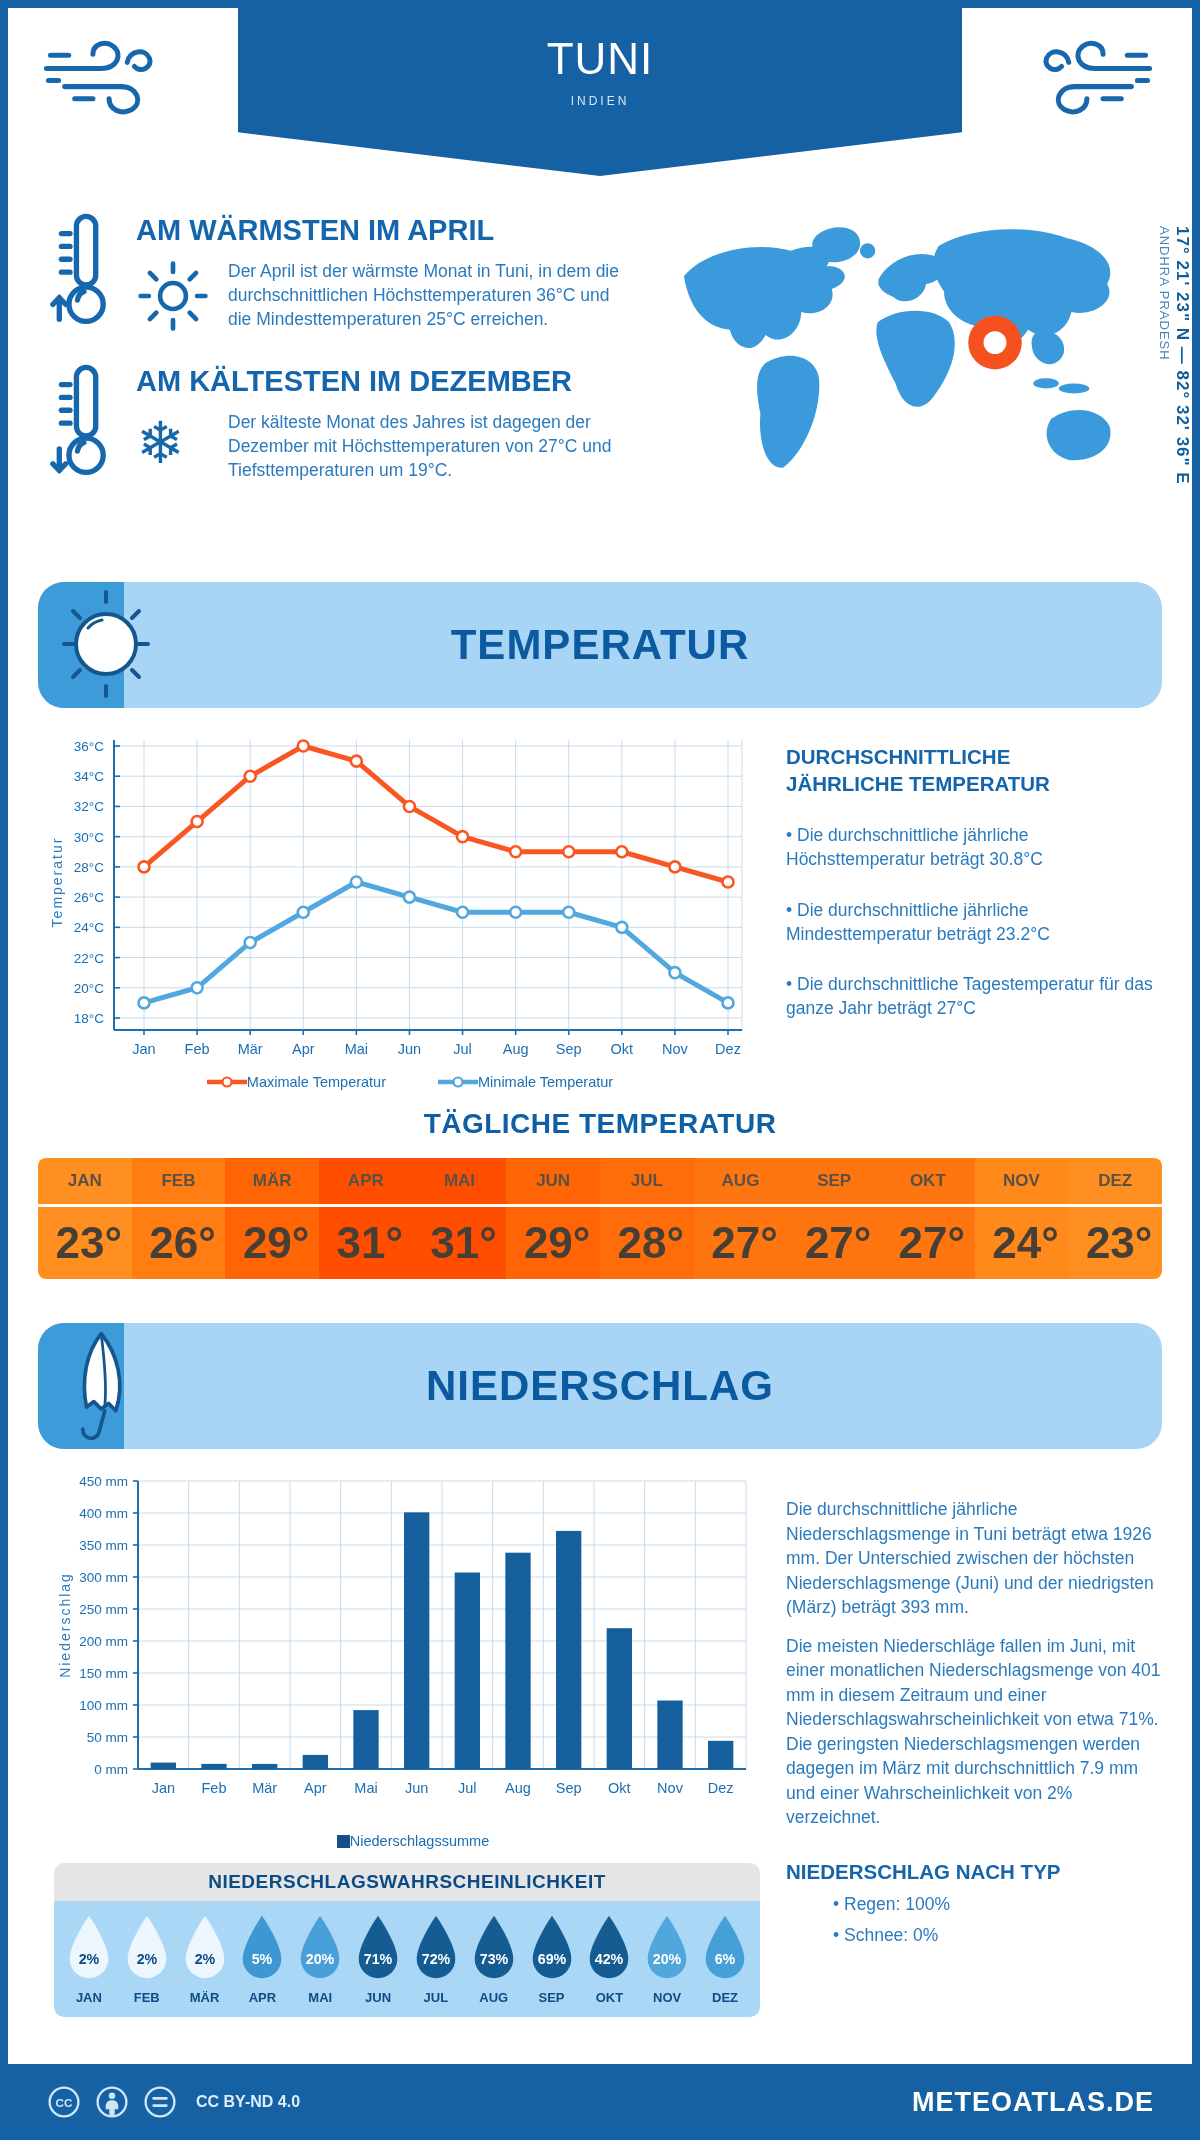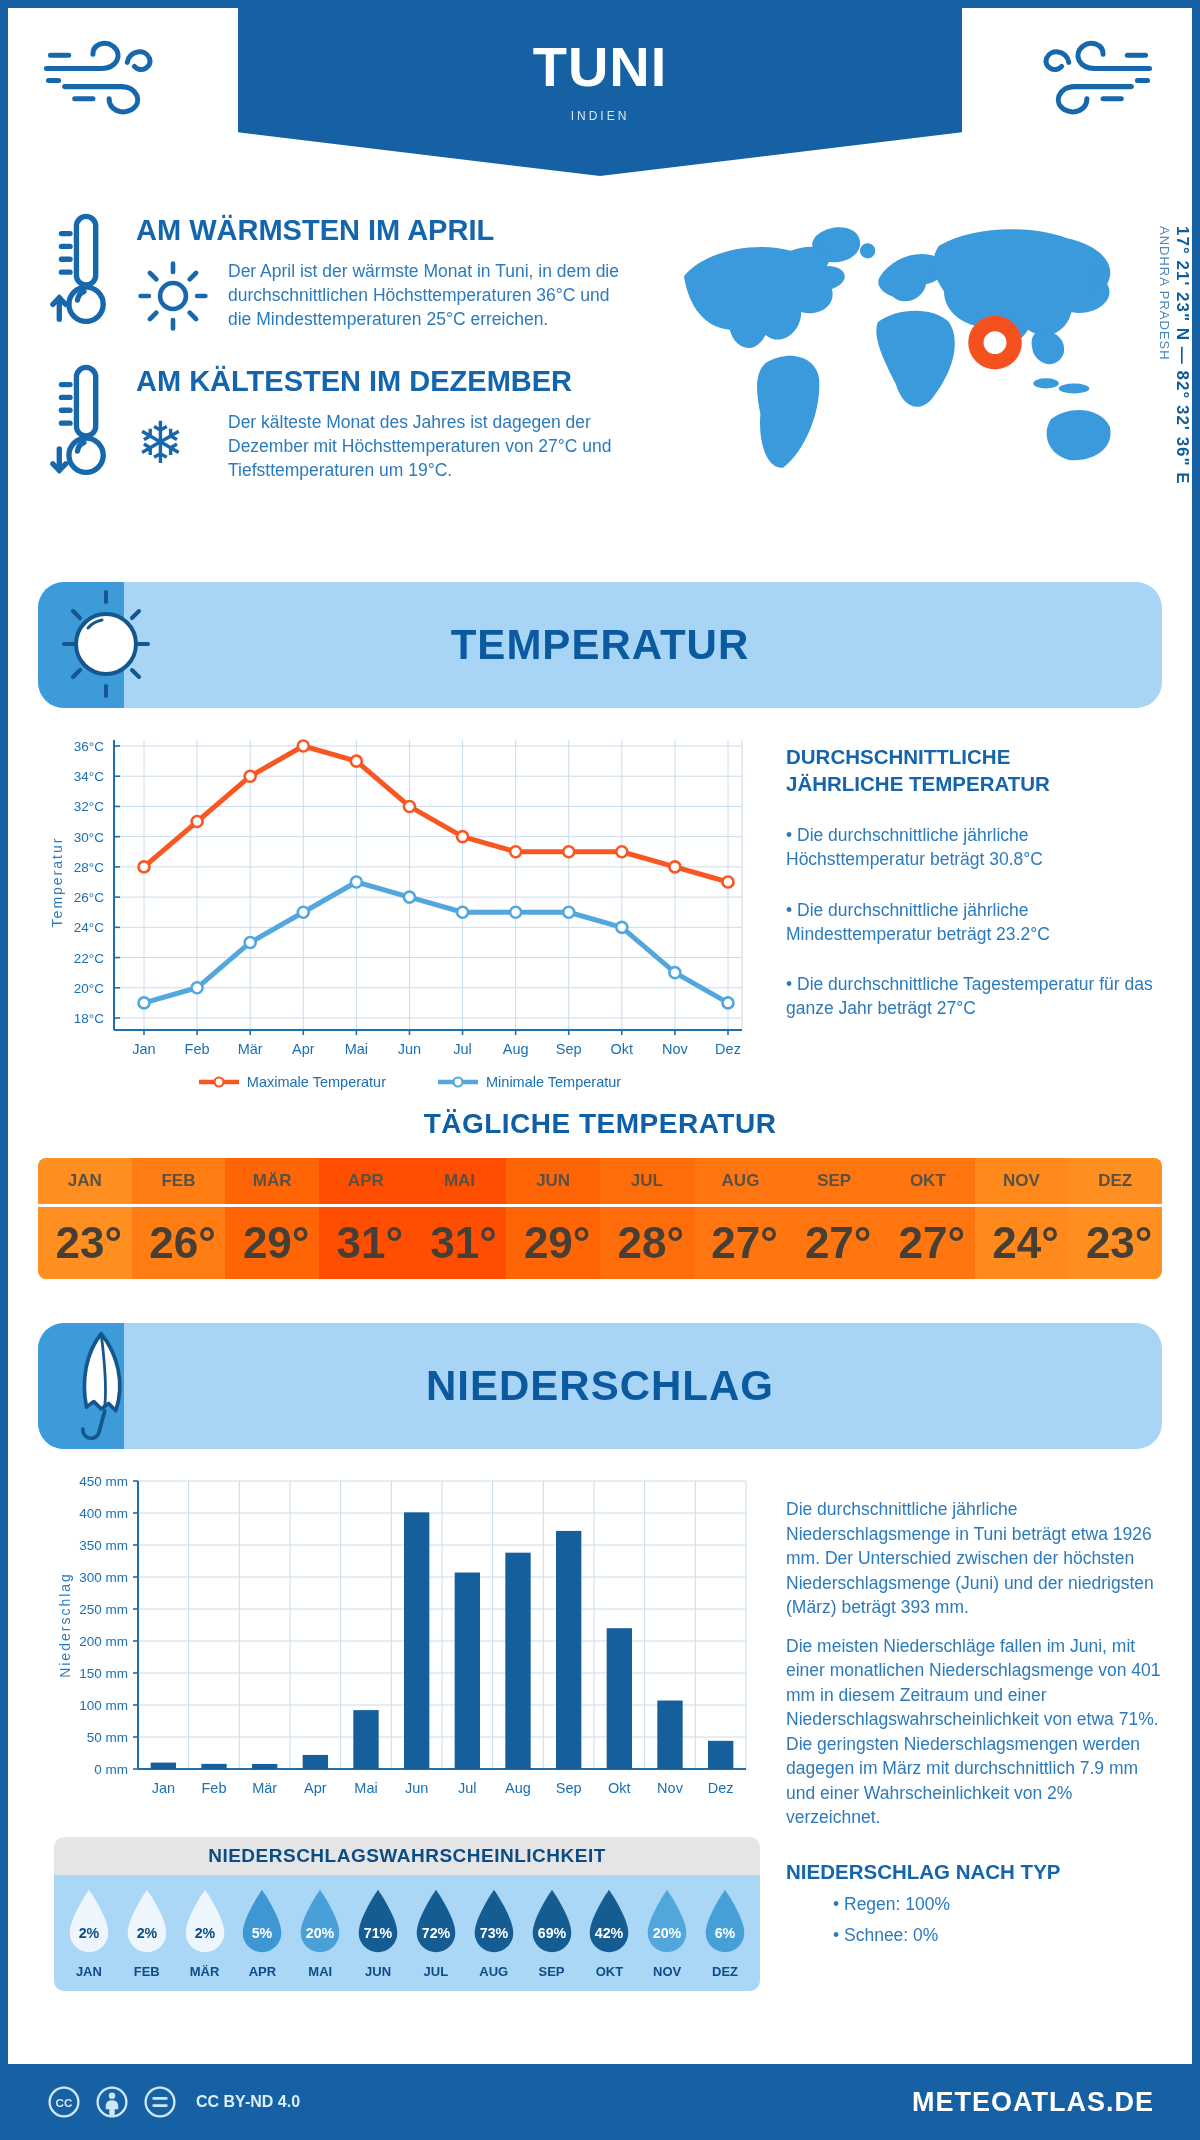--- a/index.html
+++ b/index.html
@@ -6,21 +6,21 @@
   .page{position:relative;width:1200px;height:2140px;box-sizing:border-box;
     border:8px solid #1661A4;border-bottom:none;background:#fff;overflow:hidden;
     display:flex;flex-direction:column;font-family:"Liberation Sans","DejaVu Sans",sans-serif;}
   svg text{font-family:"Liberation Sans","DejaVu Sans",sans-serif;}
 
   
   .header{position:relative;height:190px;flex:0 0 auto;}
   .hdr-banner{position:absolute;left:50%;transform:translateX(-50%);top:0;width:724px;height:168px;
     background:#1661A4;clip-path:polygon(0 0,100% 0,100% 74%,50% 100%,0 74%);
     display:flex;flex-direction:column;align-items:center;}
-  .hdr-title{margin-top:26px;font-size:56px;font-weight:700;color:#fff;letter-spacing:1px;}
+  .hdr-title{margin-top:26px;font-size:44px;font-weight:400;color:#fff;letter-spacing:1px;}
   .hdr-sub{margin-top:10px;font-size:12px;letter-spacing:3px;color:#D5E8F9;}
   .wind{position:absolute;top:20px;width:132px;height:96px;}
   .wind.left{left:26px;}
   .wind.right{right:30px;transform:scaleX(-1);}
 
   
   .highlights{display:grid;grid-template-columns:612px 470px 1fr;padding:12px 0 0 42px;height:372px;flex:0 0 auto;}
   .hl-block{display:grid;grid-template-columns:86px 1fr;margin-bottom:26px;}
   .hl-title{font-size:29px;font-weight:700;color:#1565AC;margin:4px 0 10px;}
   .hl-row{display:grid;grid-template-columns:92px 1fr;align-items:start;}
@@ -34,21 +34,21 @@
   
   .section-banner{position:relative;margin:0 30px;height:126px;background:#A8D4F6;border-radius:26px;
     display:flex;align-items:center;justify-content:center;flex:0 0 auto;}
   .banner-strip{position:absolute;left:0;top:0;bottom:0;width:86px;background:#3E9BDA;border-radius:26px 0 0 26px;}
   .banner-icon{position:absolute;left:10px;top:-2px;}
   .banner-title{font-size:42px;font-weight:700;color:#0B5AA0;letter-spacing:1px;}
 
   
   .chart-row{display:grid;grid-template-columns:724px 1fr;padding:20px 30px 0 40px;flex:0 0 auto;}
   .legend{display:flex;justify-content:center;gap:52px;margin-top:10px;}
-  .legend-item{display:flex;align-items:center;gap:8px;font-size:14.5px;color:#1B6FB3;}
+  .legend-item{display:flex;align-items:center;font-size:14.5px;color:#1B6FB3;}
   .aside{padding:16px 0 0 14px;max-width:392px;}
   .aside-title{font-size:20.5px;font-weight:700;color:#1565AC;line-height:1.3;max-width:340px;}
   .aside-bullet{font-size:17.5px;line-height:1.38;color:#2B7ABD;margin-top:26px;}
 
   
   .daily{flex:0 0 auto;margin-top:18px;}
   .daily-title{text-align:center;font-size:28px;font-weight:700;color:#0E5FA6;letter-spacing:.5px;}
   .daily-table{margin:18px 30px 0;display:grid;grid-template-columns:repeat(12,1fr);border-radius:8px;overflow:hidden;}
   .daily-col{display:flex;flex-direction:column;}
   .daily-month{height:46px;display:flex;align-items:center;justify-content:center;
@@ -477,20 +477,26 @@
           <text x="312" y="326" text-anchor="middle" font-size="14.5" fill="#1B6FB3">Mai</text>
           <text x="362.66666666666663" y="326" text-anchor="middle" font-size="14.5" fill="#1B6FB3">Jun</text>
           <text x="413.3333333333333" y="326" text-anchor="middle" font-size="14.5" fill="#1B6FB3">Jul</text>
           <text x="464" y="326" text-anchor="middle" font-size="14.5" fill="#1B6FB3">Aug</text>
           <text x="514.6666666666666" y="326" text-anchor="middle" font-size="14.5" fill="#1B6FB3">Sep</text>
           <text x="565.3333333333333" y="326" text-anchor="middle" font-size="14.5" fill="#1B6FB3">Okt</text>
           <text x="616" y="326" text-anchor="middle" font-size="14.5" fill="#1B6FB3">Nov</text>
           <text x="666.6666666666666" y="326" text-anchor="middle" font-size="14.5" fill="#1B6FB3">Dez</text>
           <text transform="rotate(-90)" x="-158" y="16" text-anchor="middle" font-size="14" fill="#2A7BBE" letter-spacing="2">Niederschlag</text>
         </svg>
+      <div class="legend" id="precip-legend">
+          <div class="legend-item">
+            <span style="display: inline-block; width: 13px; height: 13px; background: rgb(22, 78, 133);"></span>
+            <span>Niederschlagssumme</span>
+          </div>
+        </div>
 
       <div class="prob-panel">
         <div class="prob-header">NIEDERSCHLAGSWAHRSCHEINLICHKEIT</div>
         <div class="prob-body" id="prob-body">
             <div class="drop-cell"><svg width="52" height="68" viewBox="0 0 56 74">
                 <path d="M28 3 C28 3 7 33 7 50 a21 21 0 0 0 42 0 C49 33 28 3 28 3 Z" fill="#EDF6FD"></path>
                 <text x="28" y="56" text-anchor="middle" font-size="15.5" font-weight="bold" fill="#0F4C85">2%</text>
               </svg><div class="drop-month">JAN</div></div>
             <div class="drop-cell"><svg width="52" height="68" viewBox="0 0 56 74">
                 <path d="M28 3 C28 3 7 33 7 50 a21 21 0 0 0 42 0 C49 33 28 3 28 3 Z" fill="#EDF6FD"></path>

